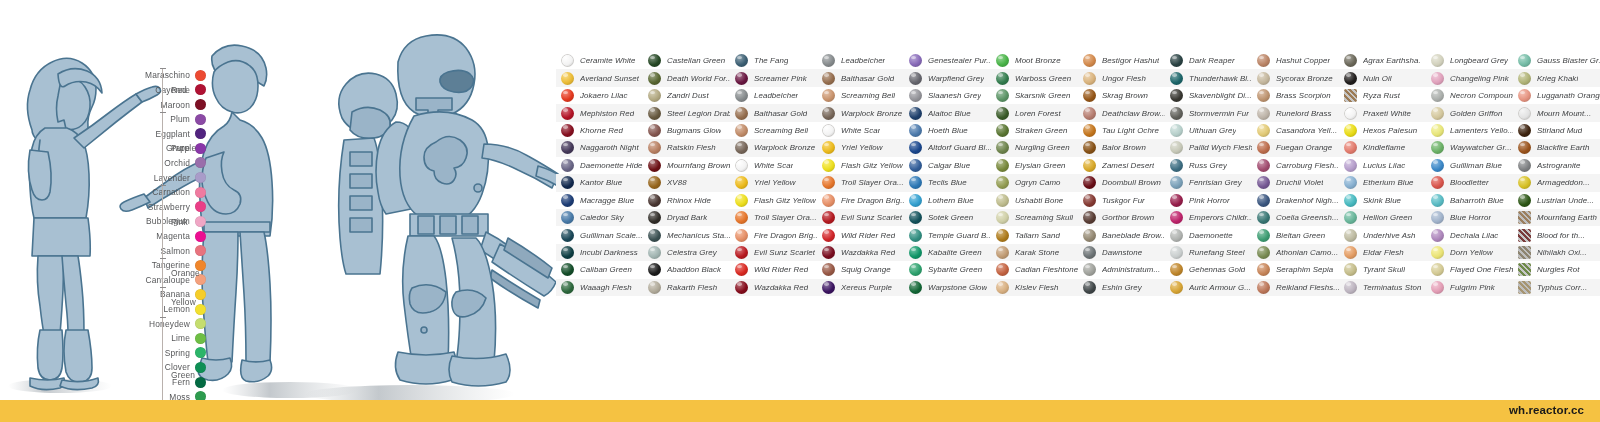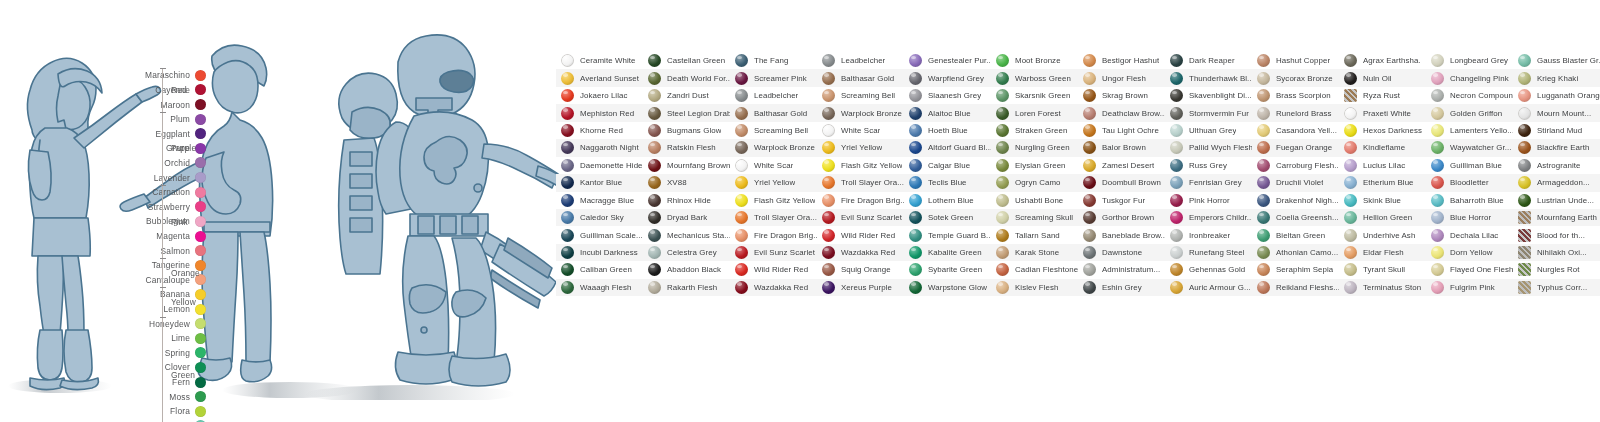--- a/index.html
+++ b/index.html
@@ -44,21 +44,21 @@
   }
   .cs-tick { position:absolute; left:0px; width:6px; height:1px; background:#8d8b8c; }
   .cs-group-label {
     position:absolute; left:11px; font-size:8.4px; color:#57585a;
     white-space:nowrap; letter-spacing:.02em;
   }
 
   
   #paint-grid {
     position:absolute; left:556px; top:52px;
-    display:flex; gap:0px;
+    display:flex; gap:0px;font-style:italic;
   }
   .paint-col { width:87px; }
   .paint-row {
     height:17.45px;
     display:flex; align-items:center;
     padding-left:5px;
   }
   .paint-row.stripe { background:#f4f4f4; }
   .sw {
     width:13px; height:13px; border-radius:50%;
@@ -798,21 +798,21 @@
         <div class="paint-row">
           <span class="sw gloss" style="background: radial-gradient(circle at 34% 30%, rgba(255, 255, 255, 0.4), rgba(0, 0, 0, 0.05) 55%, rgba(0, 0, 0, 0.3)), rgb(157, 31, 78);"></span>
           <span class="paint-name">Pink Horror</span>
         </div>
         <div class="paint-row stripe">
           <span class="sw gloss" style="background: radial-gradient(circle at 34% 30%, rgba(255, 255, 255, 0.4), rgba(0, 0, 0, 0.05) 55%, rgba(0, 0, 0, 0.3)), rgb(197, 36, 110);"></span>
           <span class="paint-name">Emperors Childr...</span>
         </div>
         <div class="paint-row">
           <span class="sw gloss" style="background: radial-gradient(circle at 34% 30%, rgba(255, 255, 255, 0.4), rgba(0, 0, 0, 0.05) 55%, rgba(0, 0, 0, 0.3)), rgb(184, 187, 184);"></span>
-          <span class="paint-name">Ironbreaker</span>
+          <span class="paint-name">Daemonette</span>
         </div>
         <div class="paint-row stripe">
           <span class="sw gloss" style="background: radial-gradient(circle at 34% 30%, rgba(255, 255, 255, 0.4), rgba(0, 0, 0, 0.05) 55%, rgba(0, 0, 0, 0.3)), rgb(211, 216, 216);"></span>
           <span class="paint-name">Runefang Steel</span>
         </div>
         <div class="paint-row">
           <span class="sw gloss" style="background: radial-gradient(circle at 34% 30%, rgba(255, 255, 255, 0.4), rgba(0, 0, 0, 0.05) 55%, rgba(0, 0, 0, 0.3)), rgb(199, 139, 44);"></span>
           <span class="paint-name">Gehennas Gold</span>
         </div>
         <div class="paint-row stripe">
@@ -890,21 +890,21 @@
         <div class="paint-row">
           <span class="sw tex" style="background: repeating-linear-gradient(45deg, rgb(156, 123, 85) 0px, rgb(156, 123, 85) 2px, rgba(0, 0, 0, 0.22) 2px, rgba(0, 0, 0, 0.22) 4px);"></span>
           <span class="paint-name">Ryza Rust</span>
         </div>
         <div class="paint-row stripe">
           <span class="sw outline" style="background: radial-gradient(circle at 34% 30%, rgba(255, 255, 255, 0.4), rgba(0, 0, 0, 0.05) 55%, rgba(0, 0, 0, 0.3)), rgb(255, 255, 255);"></span>
           <span class="paint-name">Praxeti White</span>
         </div>
         <div class="paint-row">
           <span class="sw gloss" style="background: radial-gradient(circle at 34% 30%, rgba(255, 255, 255, 0.4), rgba(0, 0, 0, 0.05) 55%, rgba(0, 0, 0, 0.3)), rgb(243, 229, 22);"></span>
-          <span class="paint-name">Hexos Darkness</span>
+          <span class="paint-name">Hexos Palesun</span>
         </div>
         <div class="paint-row stripe">
           <span class="sw gloss" style="background: radial-gradient(circle at 34% 30%, rgba(255, 255, 255, 0.4), rgba(0, 0, 0, 0.05) 55%, rgba(0, 0, 0, 0.3)), rgb(236, 128, 113);"></span>
           <span class="paint-name">Kindleflame</span>
         </div>
         <div class="paint-row">
           <span class="sw gloss" style="background: radial-gradient(circle at 34% 30%, rgba(255, 255, 255, 0.4), rgba(0, 0, 0, 0.05) 55%, rgba(0, 0, 0, 0.3)), rgb(189, 164, 212);"></span>
           <span class="paint-name">Lucius Lilac</span>
         </div>
         <div class="paint-row stripe">
@@ -1047,14 +1047,17 @@
           <span class="sw tex" style="background: repeating-linear-gradient(45deg, rgb(111, 138, 74) 0px, rgb(111, 138, 74) 2px, rgba(0, 0, 0, 0.22) 2px, rgba(0, 0, 0, 0.22) 4px);"></span>
           <span class="paint-name">Nurgles Rot</span>
         </div>
         <div class="paint-row stripe">
           <span class="sw tex" style="background: repeating-linear-gradient(45deg, rgb(166, 149, 114) 0px, rgb(166, 149, 114) 2px, rgba(0, 0, 0, 0.22) 2px, rgba(0, 0, 0, 0.22) 4px);"></span>
           <span class="paint-name">Typhus Corr...</span>
         </div>
       </div>
     </div>
 
+  <div id="footer-bar">
+    <span id="watermark">wh.reactor.cc</span>
+  </div>
 
 </div>
 
 </body></html>

